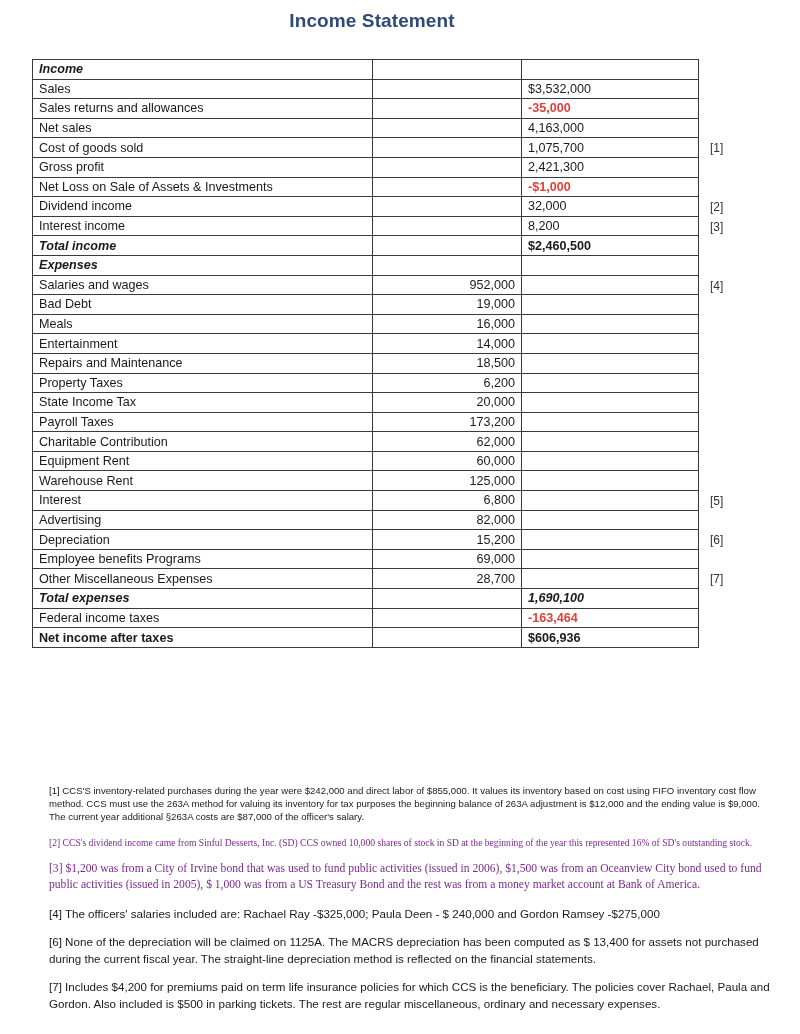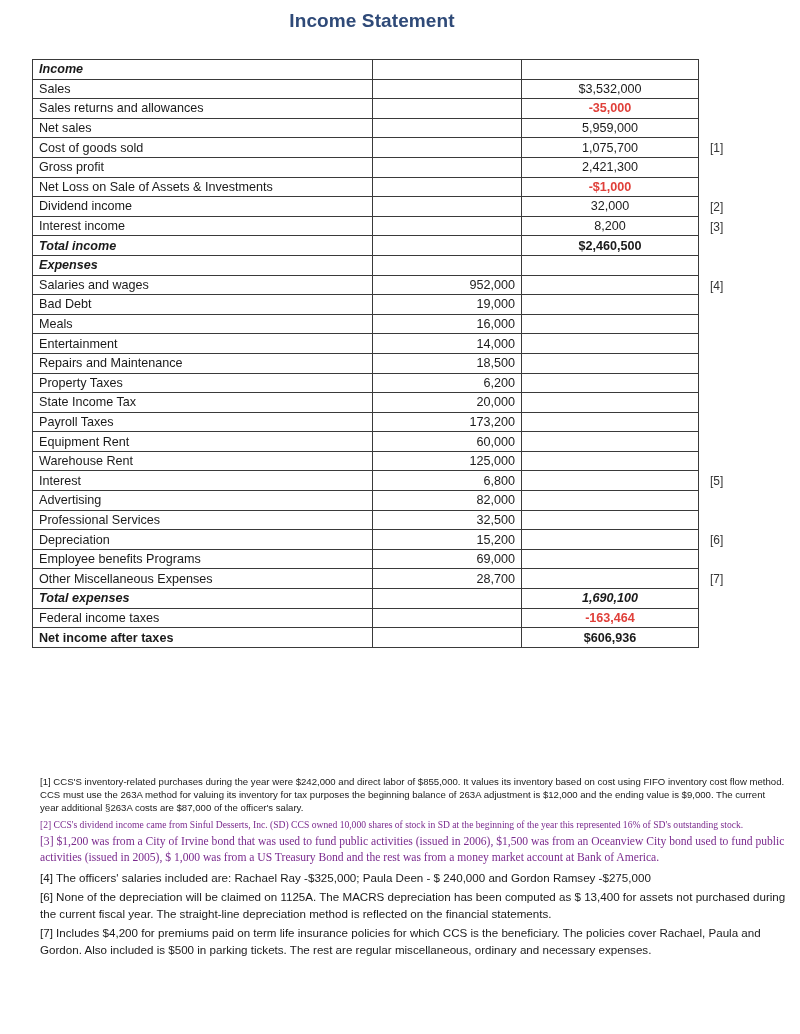--- a/index.html
+++ b/index.html
@@ -6,27 +6,27 @@
   body { width: 800px; height: 1034px; position: relative; overflow: hidden;
          font-family: "Liberation Sans", "DejaVu Sans", sans-serif; color: #1a1a1a; }
   .title { position: absolute; top: 10px; left: 16px; width: 712px; text-align: center;
            font-size: 19px; font-weight: bold; color: #2f4a78; letter-spacing: 0.1px; }
   table.stmt { position: absolute; top: 59px; left: 32px; border-collapse: collapse;
                table-layout: fixed; width: 665px; padding-left: 12px; }
   table.stmt td { border: 1.5px solid #3a3a3a; height: 18.6px; padding: 0 6px;
                   font-size: 12.6px; line-height: 18px; white-space: nowrap; overflow: visible; }
   td.c1 { width: 327px; text-align: left; }
   td.c2 { width: 136px; text-align: right; }
-  td.c3 { width: 164px; text-align: center; position: relative; }
+  td.c3 { width: 164px; text-align: left; position: relative; }
   .neg { color: #e0403a; font-weight: bold; }
   .bold { font-weight: bold; }
   .bi { font-weight: bold; font-style: italic; }
   .ref { position: absolute; left: 100%; margin-left: 12px; top: 1px; font-size: 12px; color: #333; }
   .notes { position: absolute; top: 772px; left: 37px; width: 752px; }
-  .note { margin: 3px; }
+  .note { margin: 12px; }
   .n-small { font-size: 9.6px; line-height: 13.2px; }
   .n-large { font-size: 11.6px; line-height: 16.5px; margin-top: 3px; }
   .purple { color: #7a2a8e; font-family: Liberation Serif, serif; }
   .black { color: #1a1a1a; }
 </style>
 </head>
 <body>
 
 <div class="title">Income Statement</div>
 
@@ -43,21 +43,21 @@
         <td class="c3"><span>$3,532,000</span></td>
       </tr>
       <tr>
         <td class="c1">Sales returns and allowances</td>
         <td class="c2"></td>
         <td class="c3"><span class="neg">-35,000</span></td>
       </tr>
       <tr>
         <td class="c1">Net sales</td>
         <td class="c2"></td>
-        <td class="c3"><span>5,959,000</span></td>
+        <td class="c3"><span>4,163,000</span></td>
       </tr>
       <tr>
         <td class="c1">Cost of goods sold</td>
         <td class="c2"></td>
         <td class="c3"><span>1,075,700</span><span class="ref">[1]</span></td>
       </tr>
       <tr>
         <td class="c1">Gross profit</td>
         <td class="c2"></td>
         <td class="c3"><span>2,421,300</span></td>
@@ -121,42 +121,42 @@
         <td class="c1">State Income Tax</td>
         <td class="c2">20,000</td>
         <td class="c3"><span></span></td>
       </tr>
       <tr>
         <td class="c1">Payroll Taxes</td>
         <td class="c2">173,200</td>
         <td class="c3"><span></span></td>
       </tr>
       <tr>
+        <td class="c1">Charitable Contribution</td>
+        <td class="c2">62,000</td>
+        <td class="c3"><span></span></td>
+      </tr>
+      <tr>
         <td class="c1">Equipment Rent</td>
         <td class="c2">60,000</td>
         <td class="c3"><span></span></td>
       </tr>
       <tr>
         <td class="c1">Warehouse Rent</td>
         <td class="c2">125,000</td>
         <td class="c3"><span></span></td>
       </tr>
       <tr>
         <td class="c1">Interest</td>
         <td class="c2">6,800</td>
         <td class="c3"><span></span><span class="ref">[5]</span></td>
       </tr>
       <tr>
         <td class="c1">Advertising</td>
         <td class="c2">82,000</td>
-        <td class="c3"><span></span></td>
-      </tr>
-      <tr>
-        <td class="c1">Professional Services</td>
-        <td class="c2">32,500</td>
         <td class="c3"><span></span></td>
       </tr>
       <tr>
         <td class="c1">Depreciation</td>
         <td class="c2">15,200</td>
         <td class="c3"><span></span><span class="ref">[6]</span></td>
       </tr>
       <tr>
         <td class="c1">Employee benefits Programs</td>
         <td class="c2">69,000</td>

